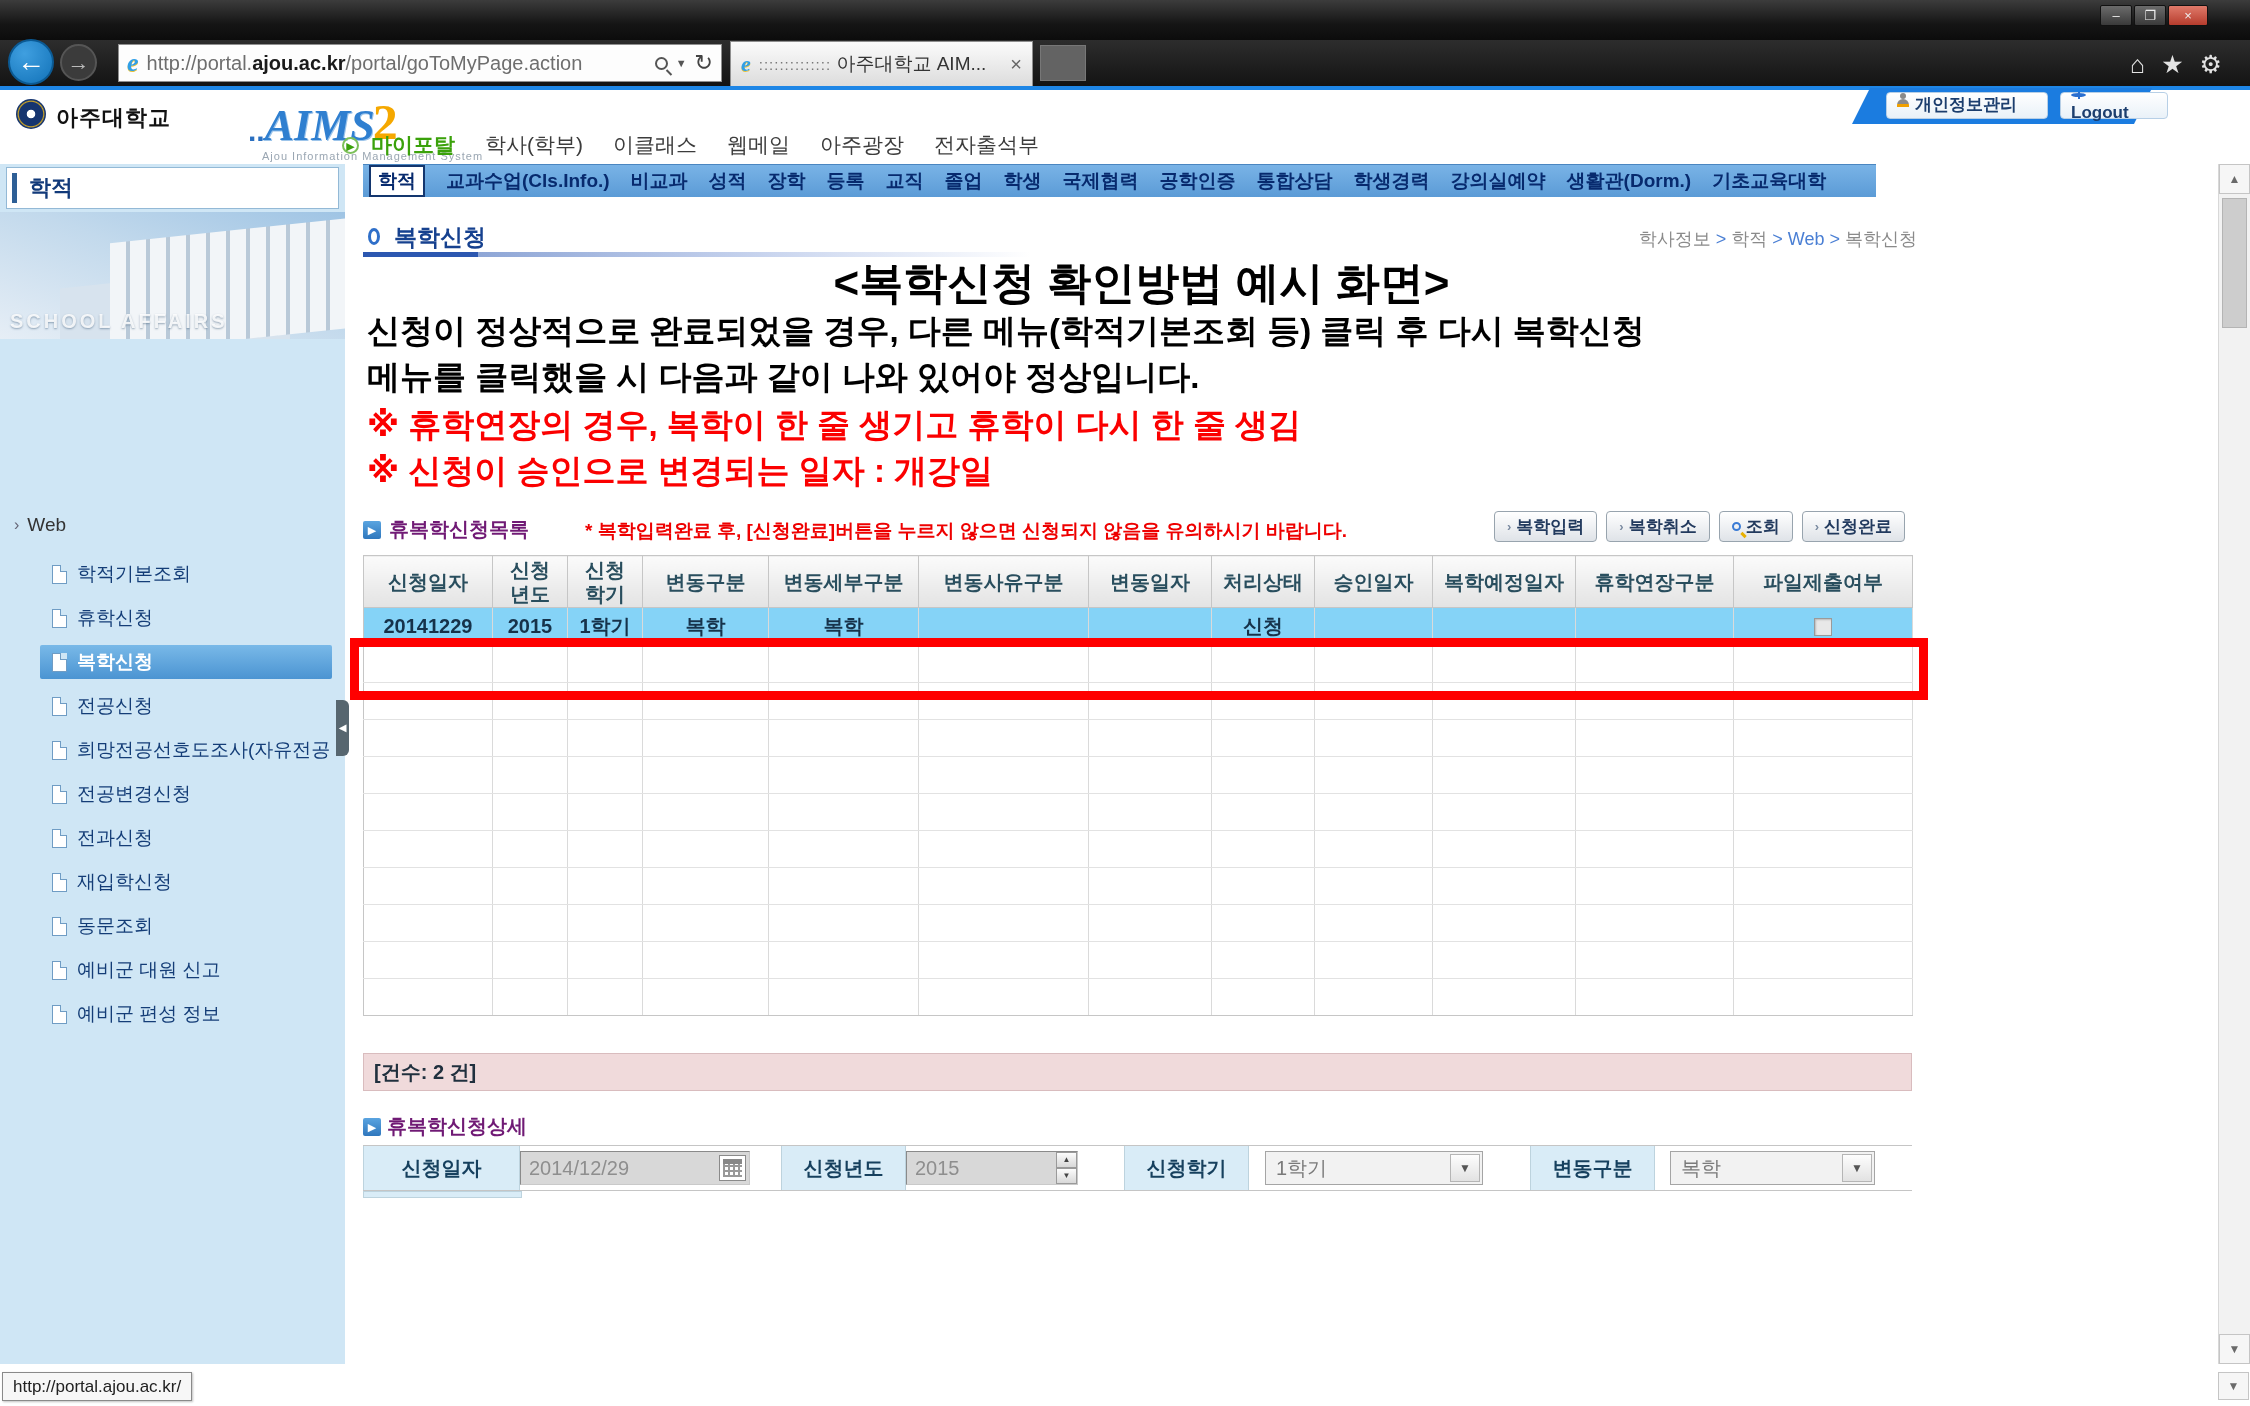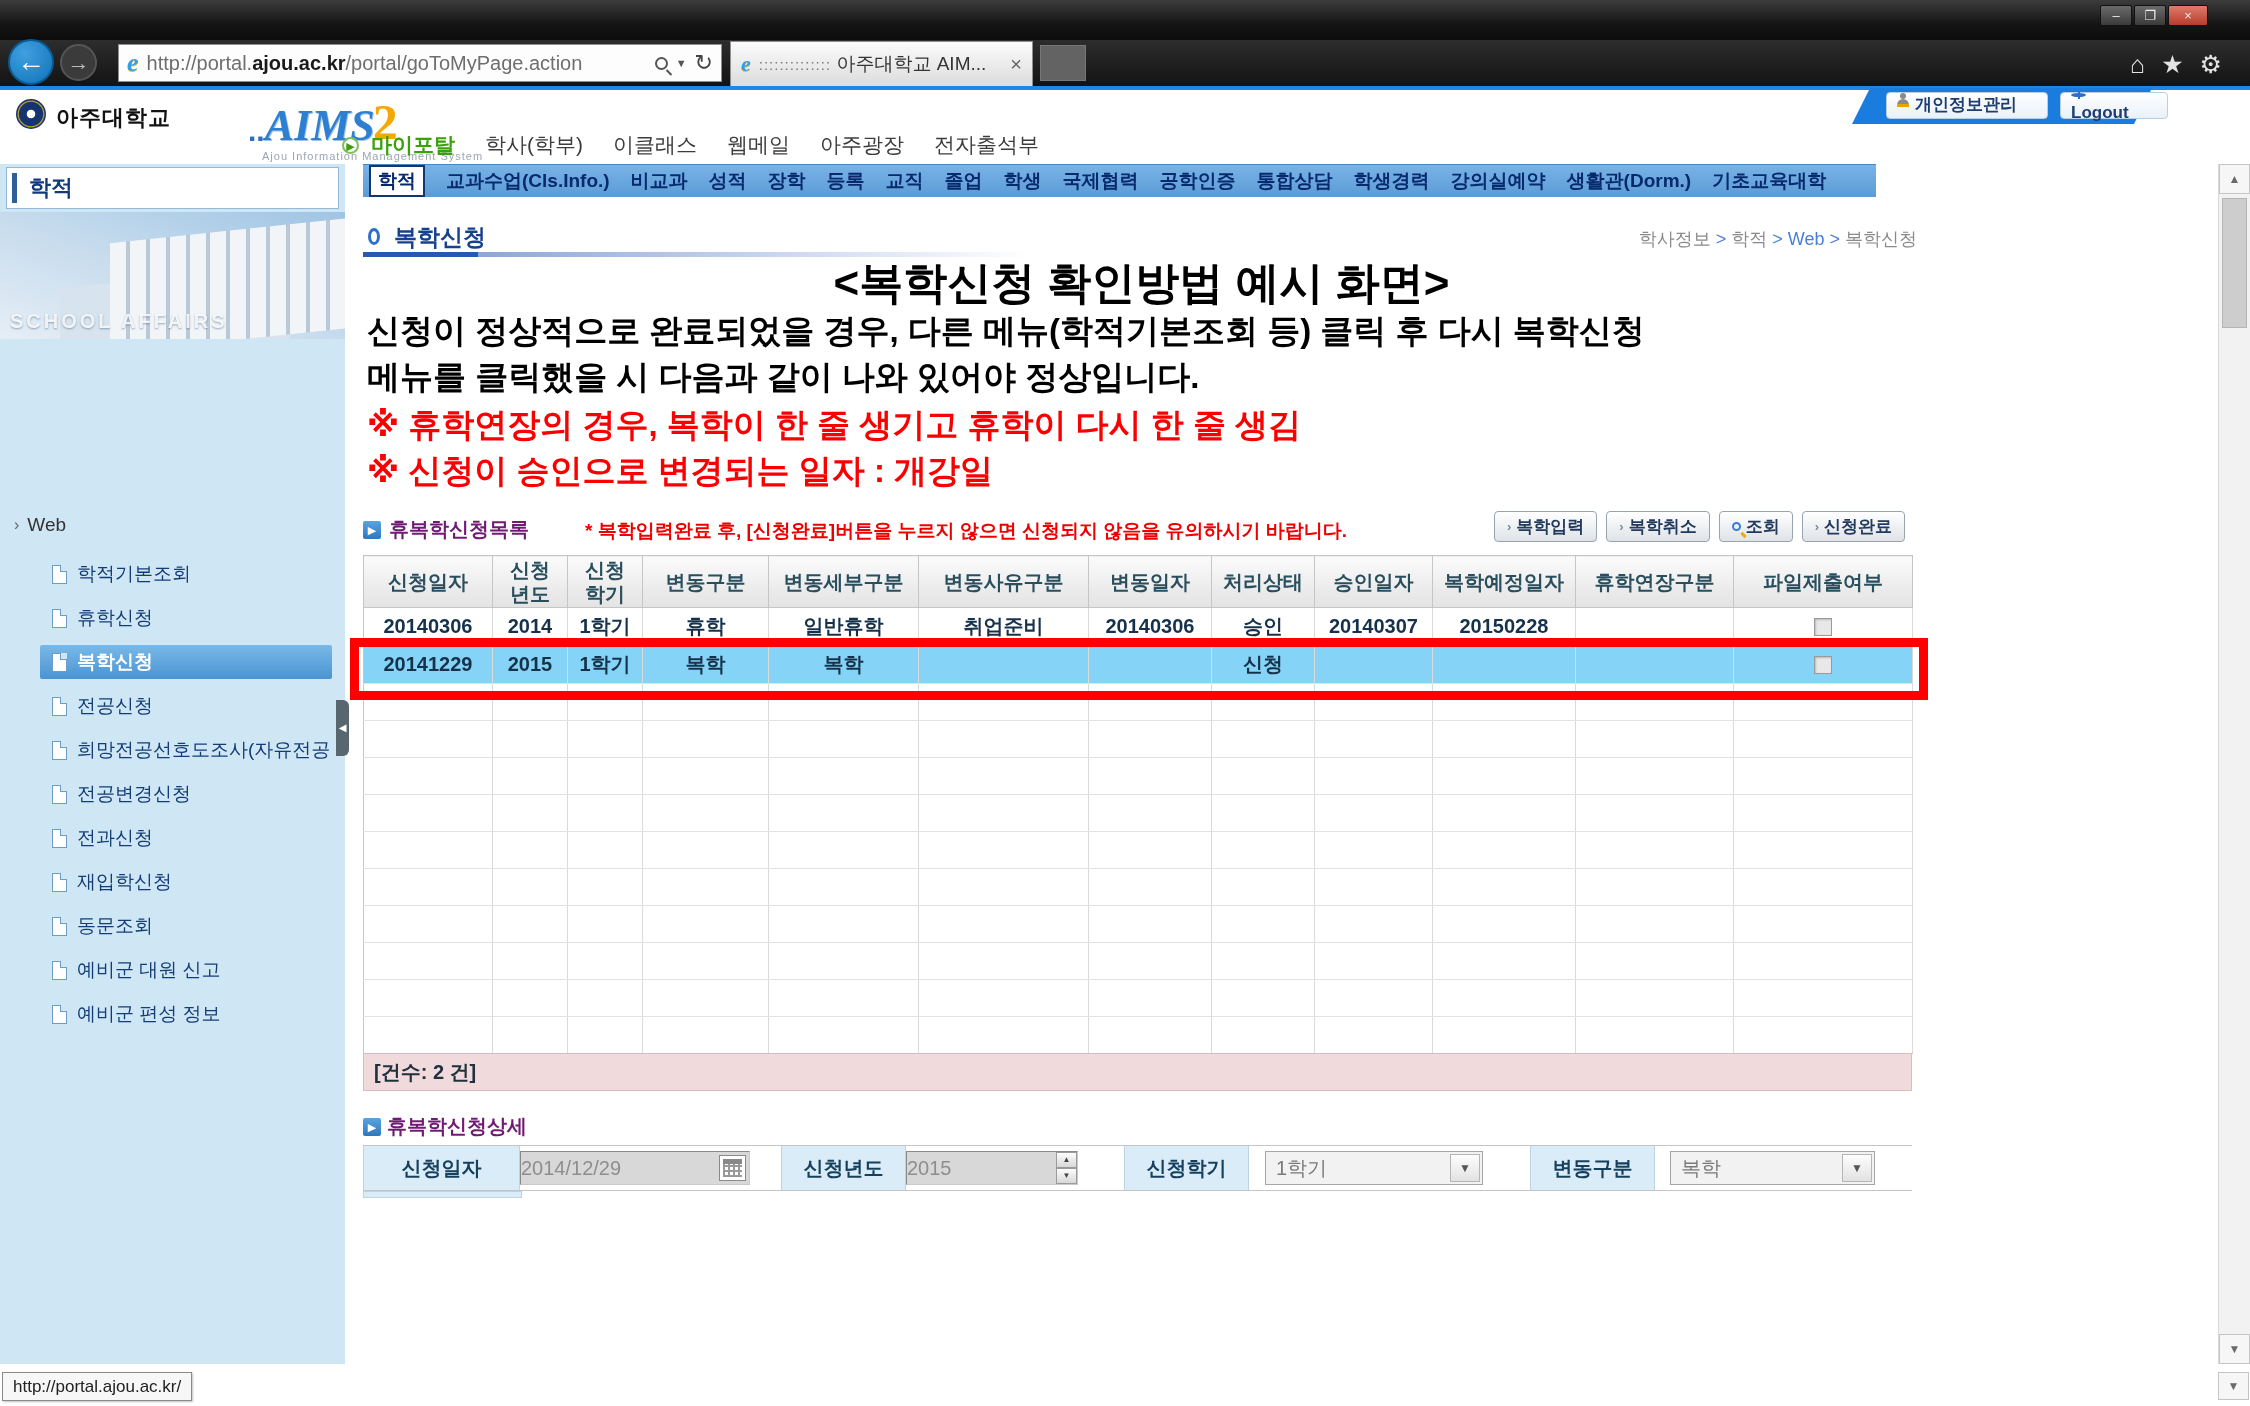--- a/index.html
+++ b/index.html
@@ -155,21 +155,21 @@
   
   .detail-title-row { left:363px; top:1113px; display:flex; align-items:center; gap:6px; }
   .form-strip { left:363px; top:1145px; width:1549px; height:46px; background:#fff;
     border-top:1px solid #c5c5c5; border-bottom:1px solid #c5c5c5; }
   .fl { position:absolute; top:0; height:44px; background:#d9ecf7;
     border-left:1px solid #bdd3de; border-right:1px solid #bdd3de;
     display:flex; align-items:center; justify-content:center;
     font-size:20px; font-weight:bold; color:#16405e; }
   .gray-input { position:absolute; top:5px; height:34px; background:#d8d8d8;
     border:1px solid #8a8a8a; border-bottom-color:#c9c9c9; border-right-color:#c9c9c9;
-    display:flex; align-items:center; font-size:20px; color:#8e8e8e; }
+    display:flex; align-items:center; font-size:20px; color:#8e8e8e; padding-left:8px; }
   .cal-btn { position:absolute; right:3px; top:3px; width:27px; height:26px; background:#fff;
     border:1px solid #8a8a8a; }
   .cal-btn::before { content:""; position:absolute; inset:3px;
     background:linear-gradient(180deg,#888 0 5px,transparent 5px),
       repeating-linear-gradient(90deg,#999 0 2px,transparent 2px 5px),
       repeating-linear-gradient(0deg,#999 0 2px,transparent 2px 5px); }
   .spinner { position:absolute; right:0; top:0; width:21px; height:32px; }
   .spinner div { height:16px; background:linear-gradient(180deg,#fcfcfc,#d8d8d8); border:1px solid #9a9a9a;
     font-size:8px; color:#444; text-align:center; line-height:14px; }
   .select { position:absolute; top:5px; height:34px; background:#f2f2f2; border:1px solid #a5a5a5;
@@ -405,36 +405,20 @@
         <th>변동사유구분</th>
         <th>변동일자</th>
         <th>처리상태</th>
         <th>승인일자</th>
         <th>복학예정일자</th>
         <th>휴학연장구분</th>
         <th>파일제출여부</th>
       </tr>
     </thead>
     <tbody>
-      <tr>
-        <td>20140306</td>
-        <td>2014</td>
-        <td>1학기</td>
-        <td>휴학</td>
-        <td>일반휴학</td>
-        <td>취업준비</td>
-        <td>20140306</td>
-        <td>승인</td>
-        <td>20140307</td>
-        <td>20150228</td>
-        <td></td>
-        <td>
-          <div class="chk"></div>
-        </td>
-      </tr>
       <tr class="hl">
         <td>20141229</td>
         <td>2015</td>
         <td>1학기</td>
         <td>복학</td>
         <td>복학</td>
         <td></td>
         <td></td>
         <td>신청</td>
         <td></td>

